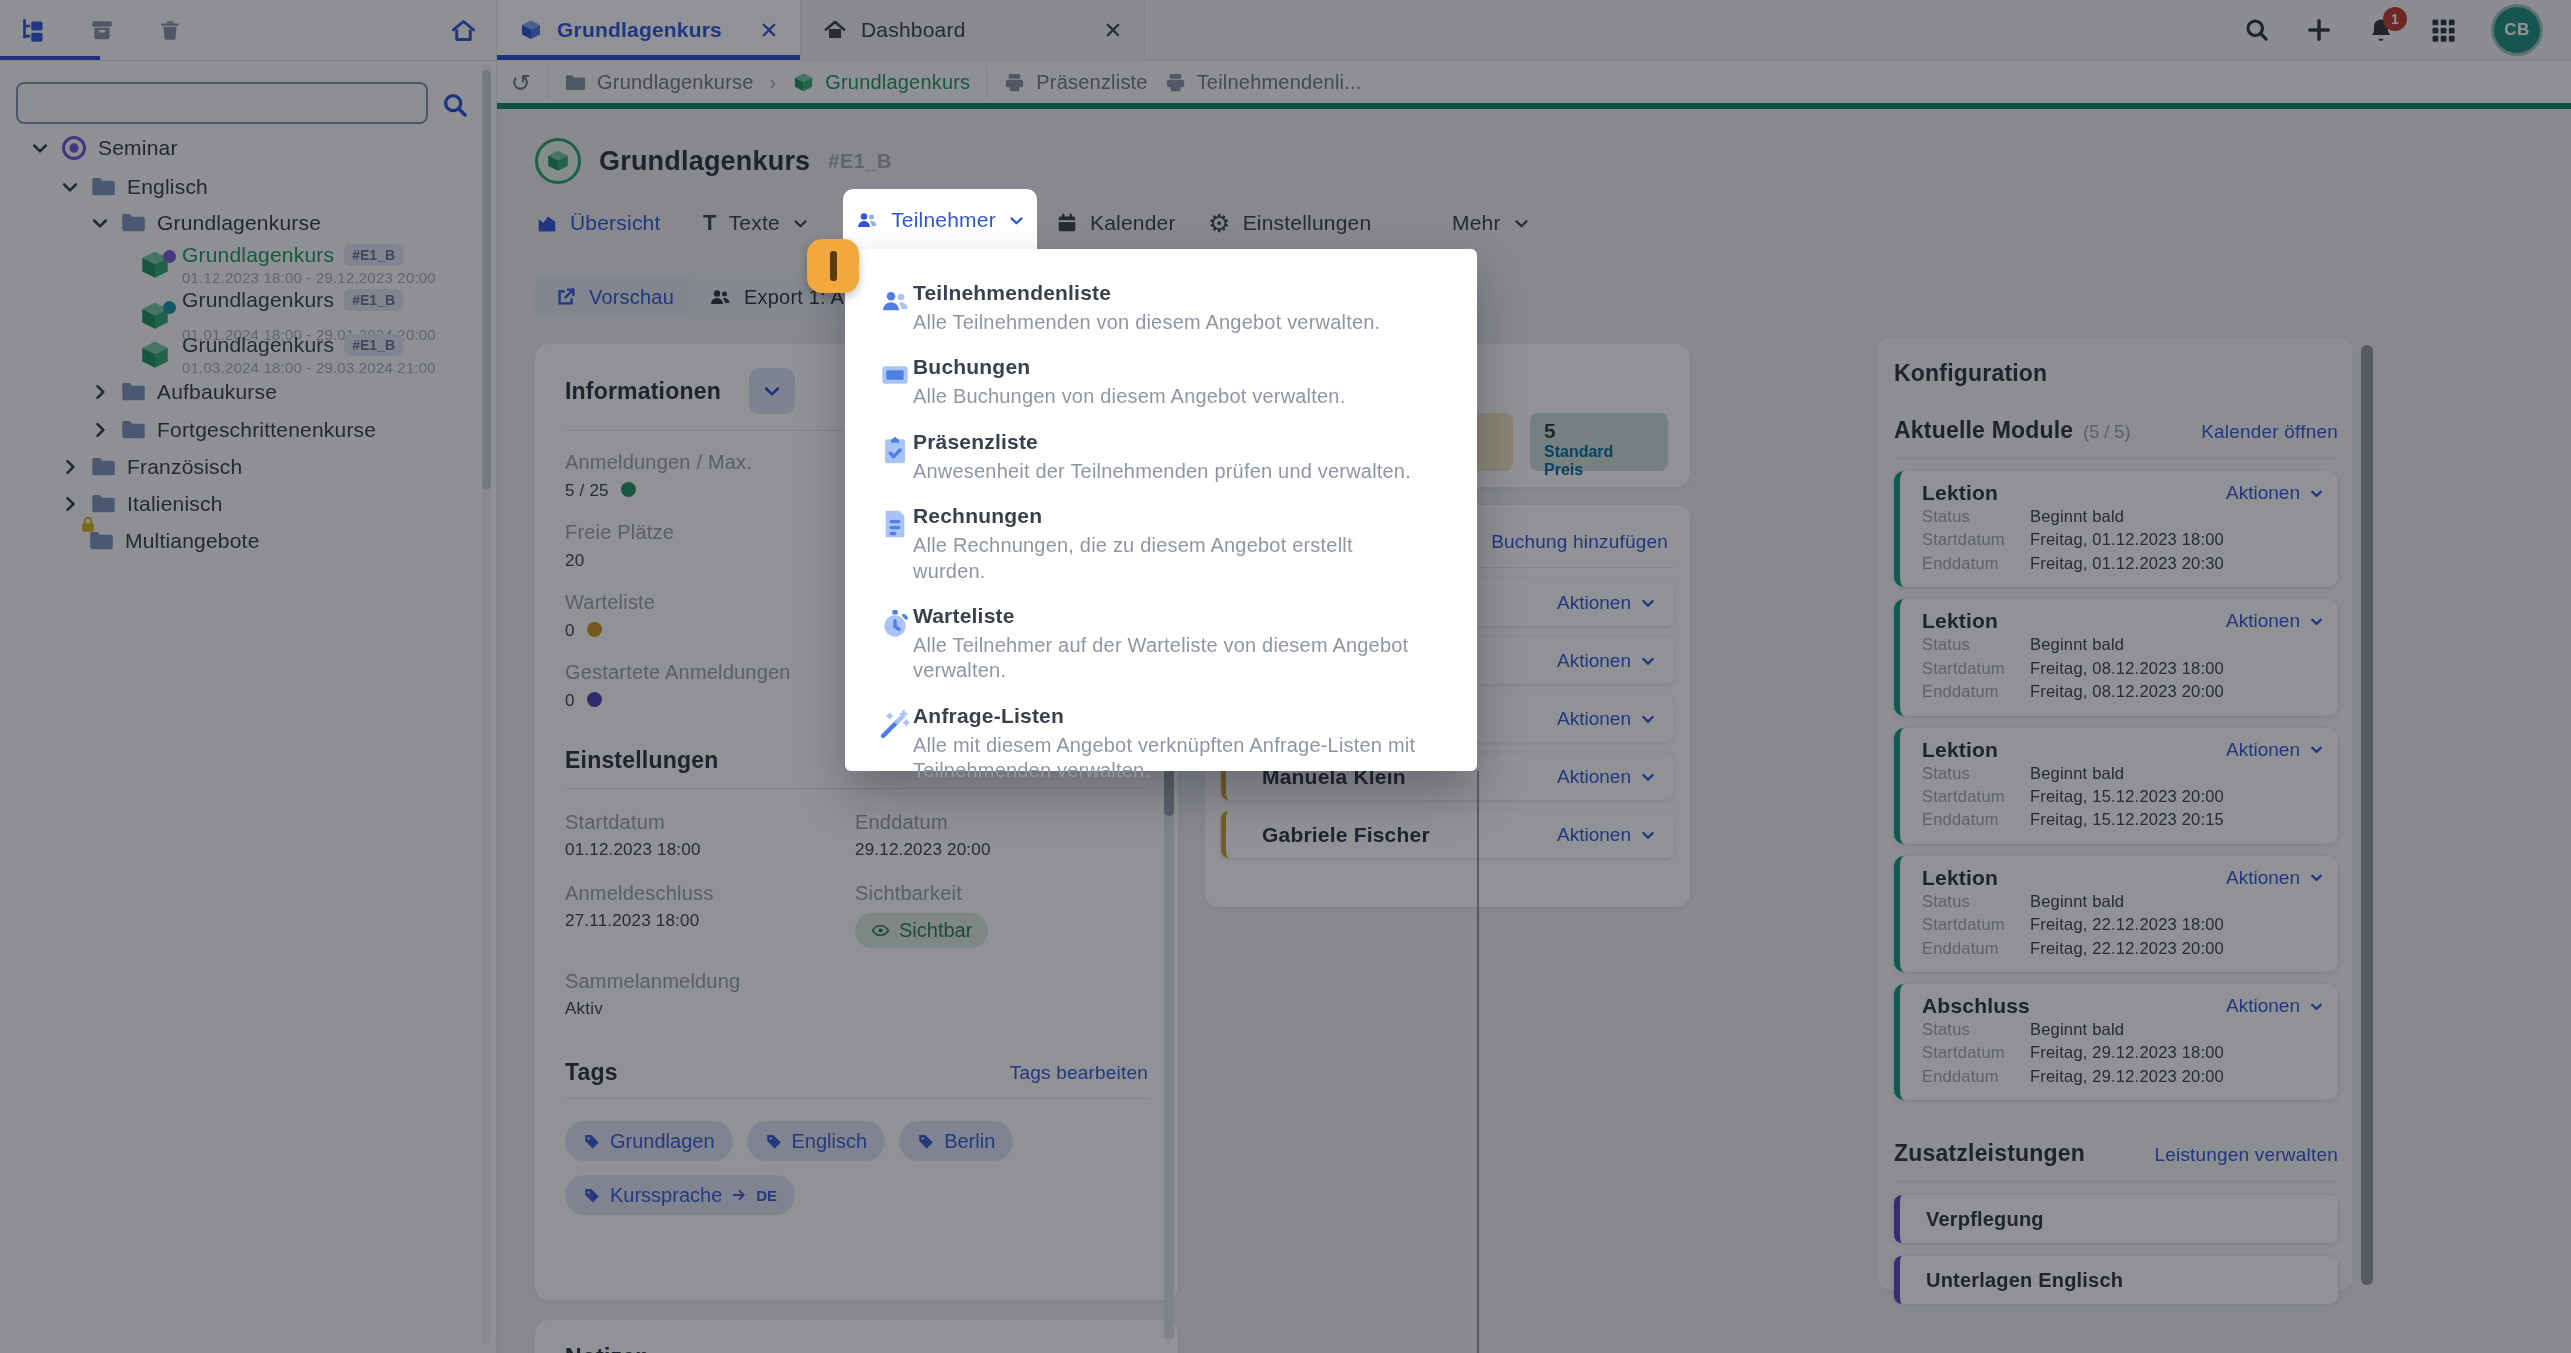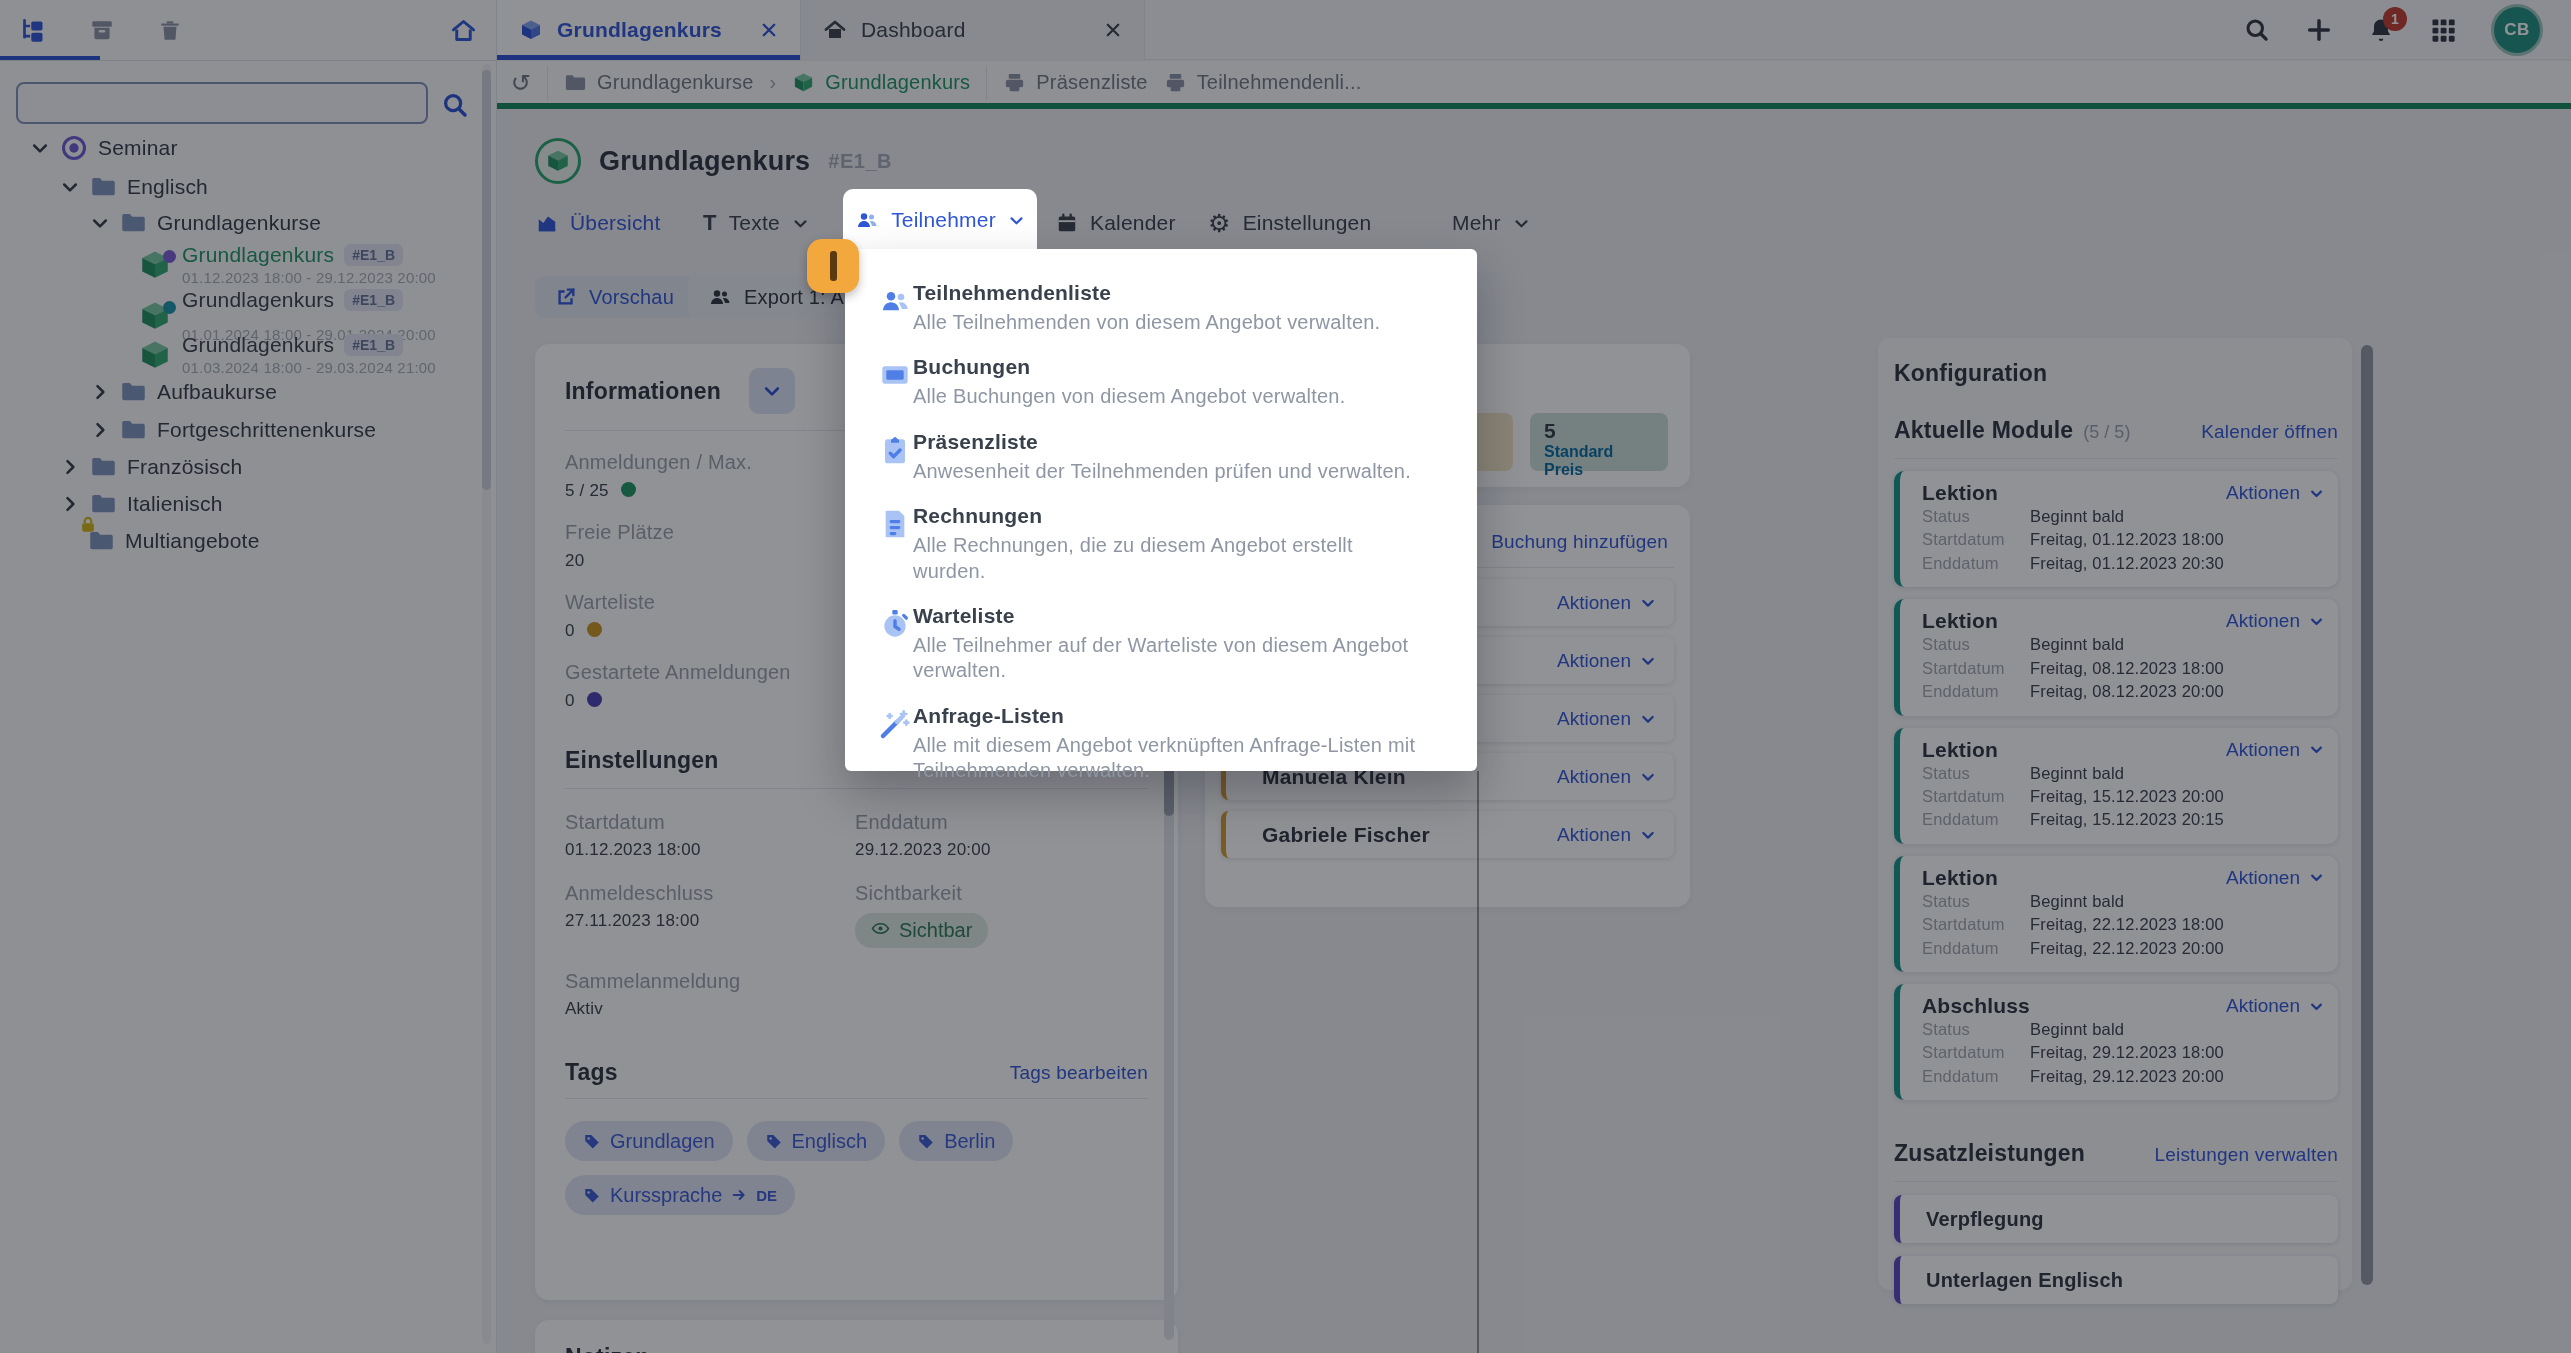--- a/index.html
+++ b/index.html
@@ -75,21 +75,21 @@
 
   
   .card{background:var(--card);border-radius:14px;box-shadow:0 2px 10px rgba(25,30,45,.06)}
   .infocard{left:535px;top:344px;width:643px;height:956px;padding:24px 30px;overflow:hidden}
   .ic-head{display:flex;align-items:center;gap:28px;margin-bottom:16px}
   .collapse-btn{width:46px;height:46px;border-radius:10px;background:#DCE3F7;display:flex;align-items:center;justify-content:center;cursor:pointer}
   .field{margin-top:20px}
   .field .lbl{display:block;margin-bottom:7px}
   .sub-sec{margin-top:36px}
   .grid2{display:grid;grid-template-columns:290px 1fr;row-gap:22px;margin-top:22px}
-  .badge-green{display:inline-flex;align-items:flex-start;gap:9px;background:#DCEAE2;color:#2D7A57;border-radius:17px;padding:6px 16px;font-size:20px}
+  .badge-green{display:inline-flex;align-items:center;gap:9px;background:#DCEAE2;color:#2D7A57;border-radius:17px;padding:6px 16px;font-size:20px}
   .sec-row{display:flex;align-items:center;justify-content:space-between;margin-top:40px}
   .pillwrap{display:flex;flex-wrap:wrap;gap:14px;margin-top:22px}
   .tagpill{display:inline-flex;align-items:center;gap:9px;background:#DFE5F6;color:#3A5BD6;border-radius:20px;height:40px;padding:0 18px;font-size:20px;font-weight:500}
   .tagpill .small{font-size:15px;font-weight:700}
   .notizcard{left:535px;top:1320px;width:643px;height:60px;border-radius:14px 14px 0 0;padding:24px 30px 0}
 
   
   .statcard{left:1240px;top:344px;width:450px;height:143px}
   .statbox{position:absolute;top:69px;height:58px;border-radius:8px;padding:6px 14px}
   .statbox .num{font-size:21px;font-weight:700;color:#323A46;min-height:24px}

